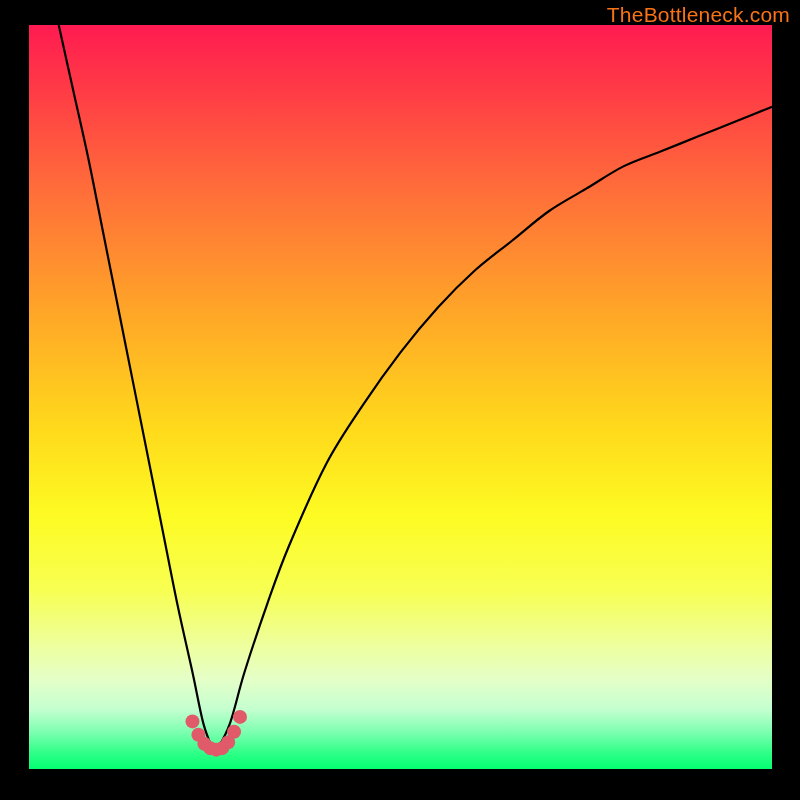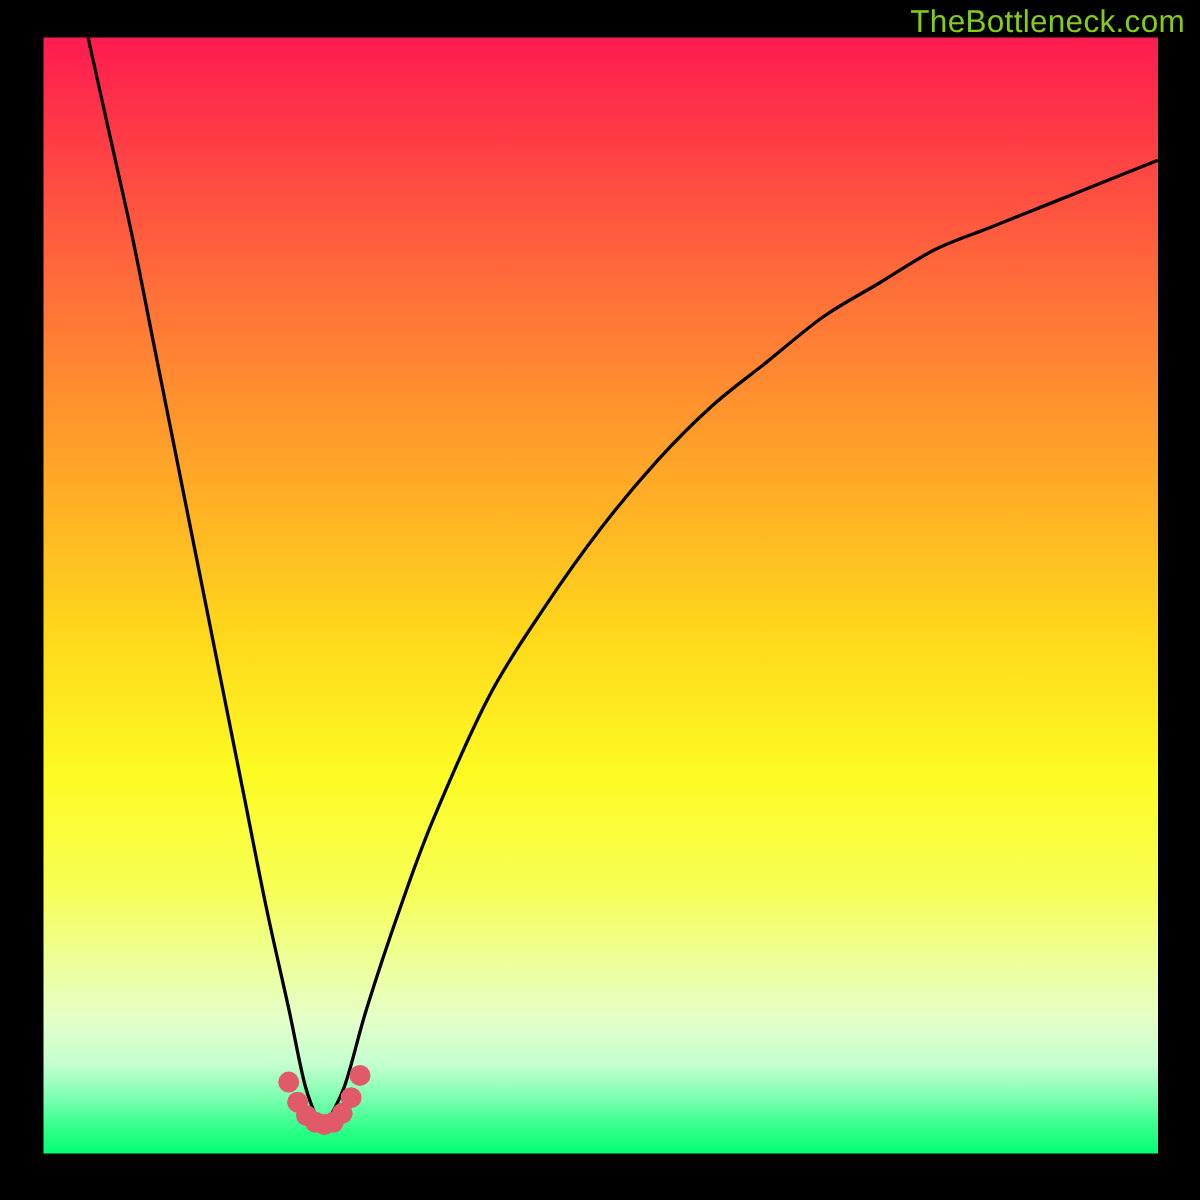--- a/index.html
+++ b/index.html
@@ -31,21 +31,21 @@
       #2bff86 98%,
       #04ff72 100%
     );
   }
   .watermark {
     position: absolute;
     top: 3px;
     right: 10px;
     font-family: Arial, Helvetica, sans-serif;
     font-size: 21px;
-    color: #84cc16;
+    color: #f97316;
     letter-spacing: 0.2px;
     user-select: none;
   }
   svg.curve {
     position: absolute;
     left: 0;
     top: 0;
     width: 743px;
     height: 744px;
   }

